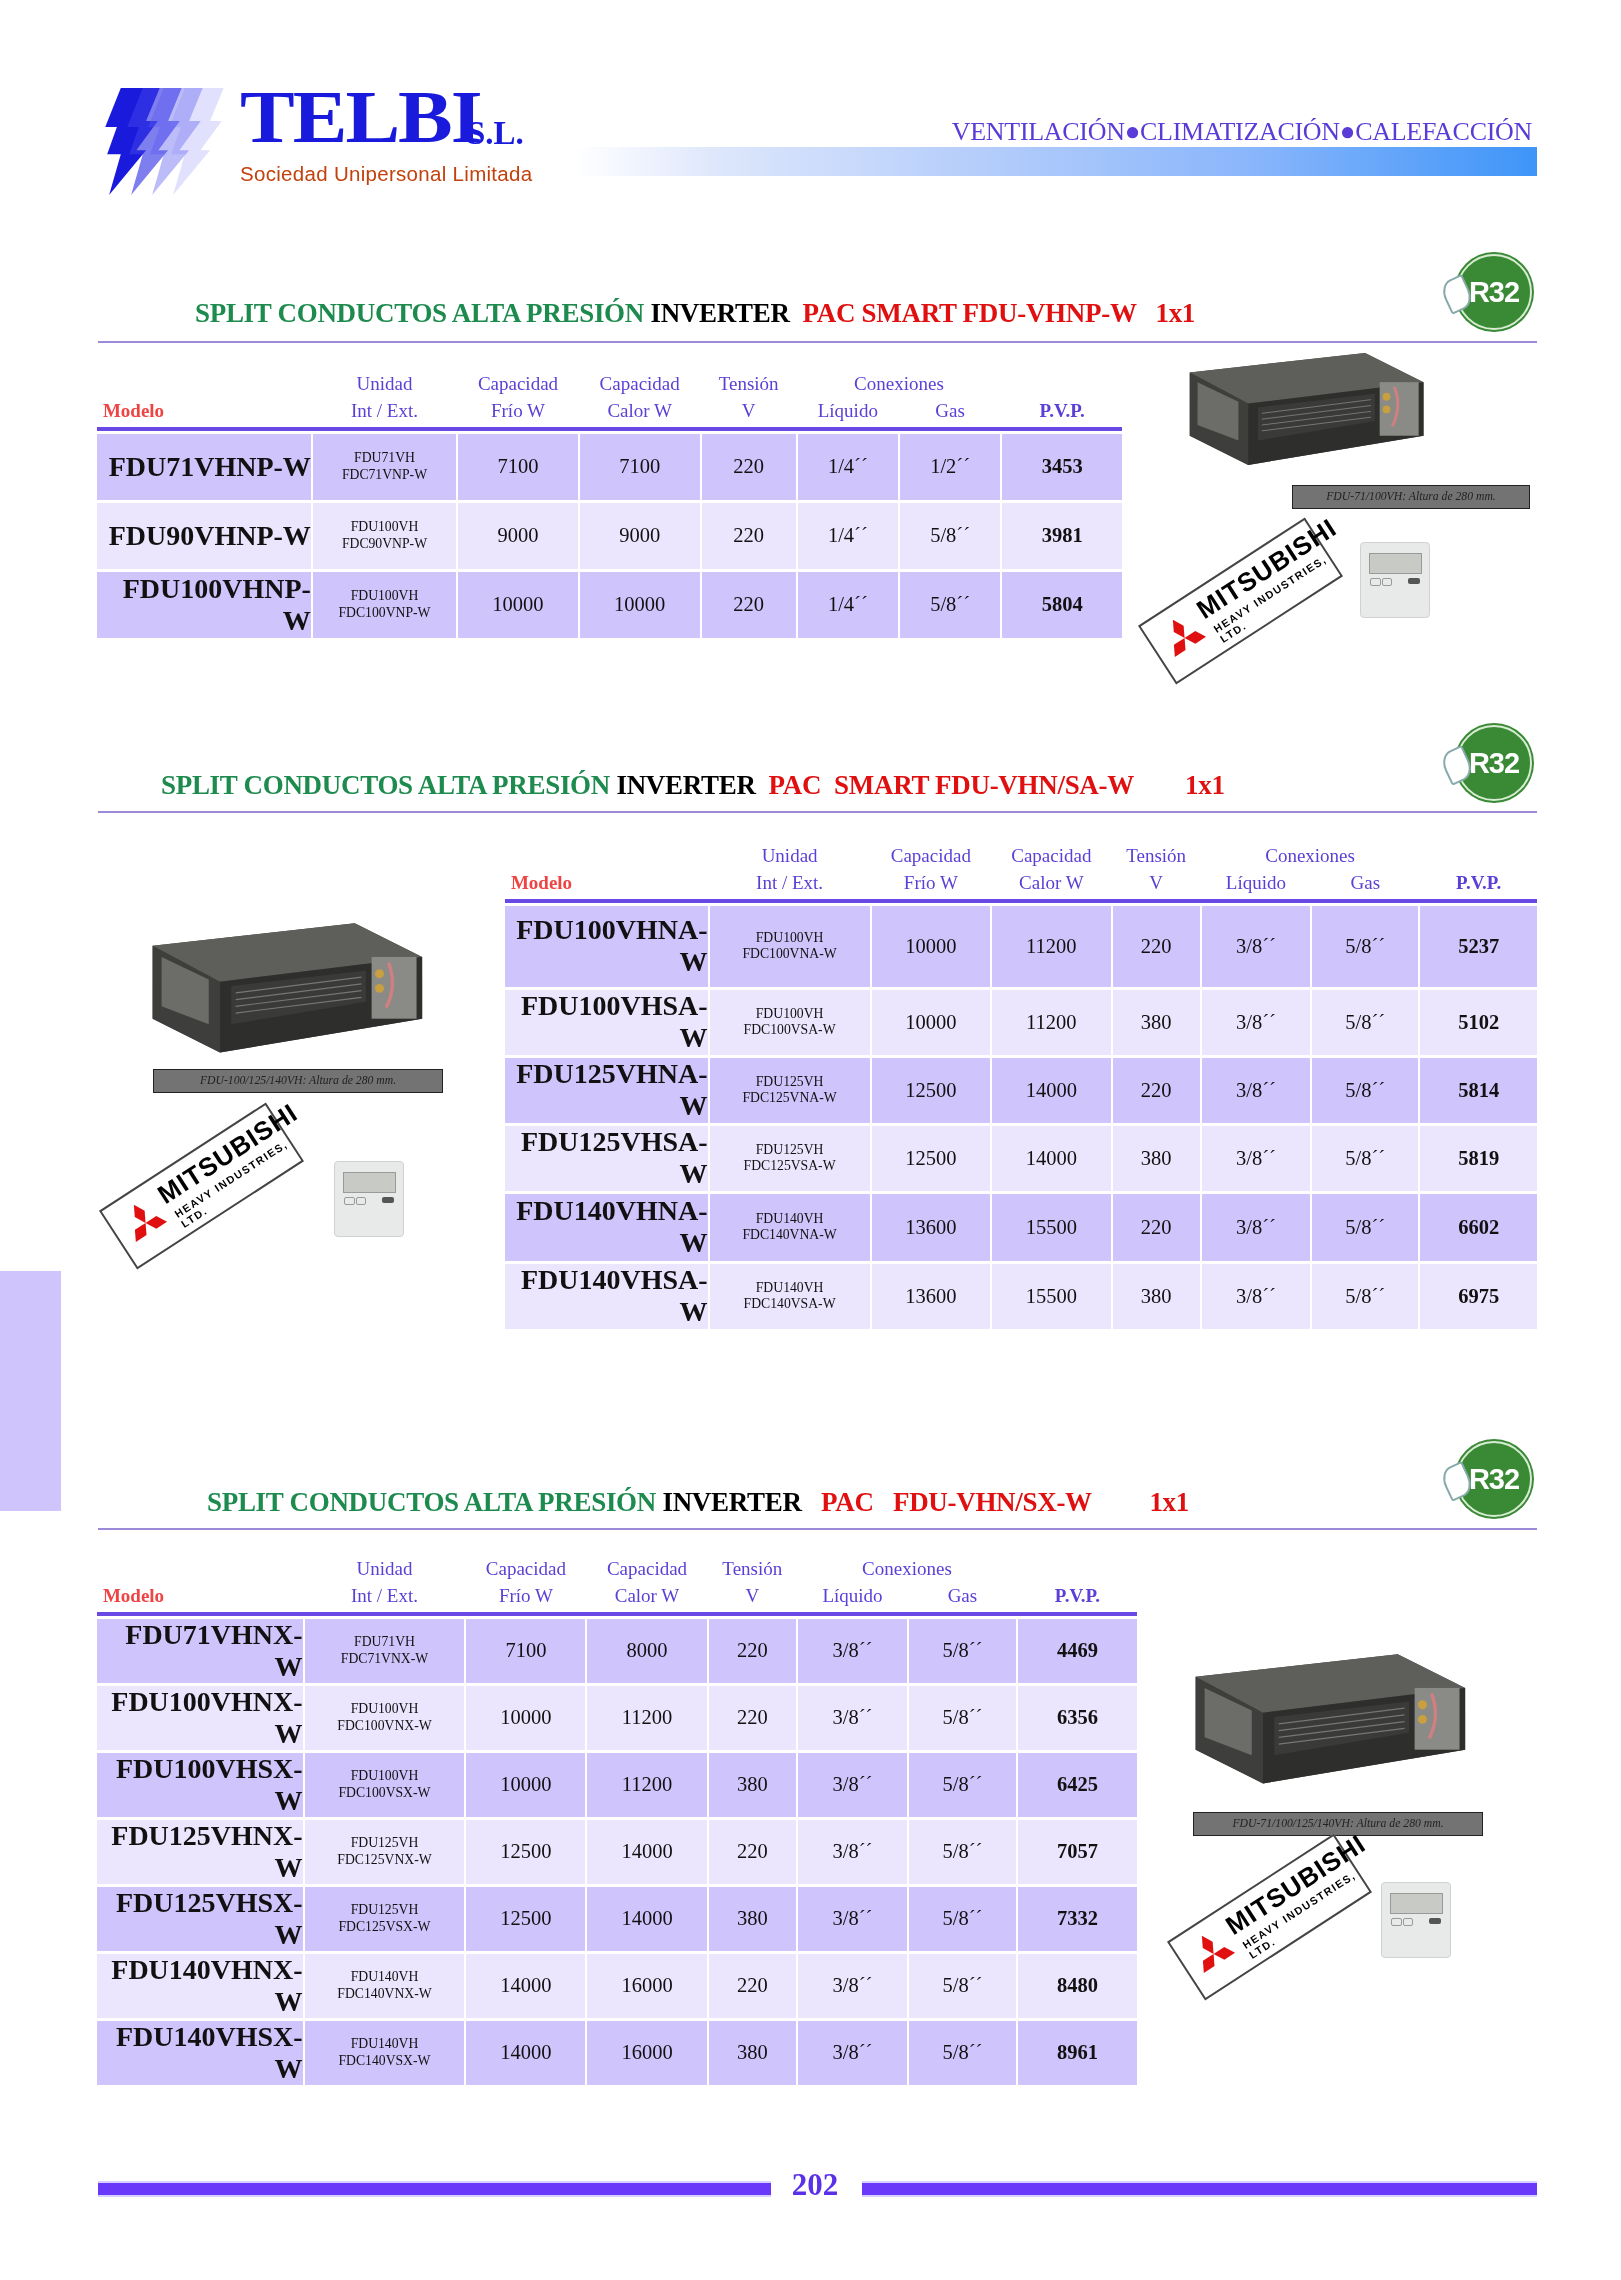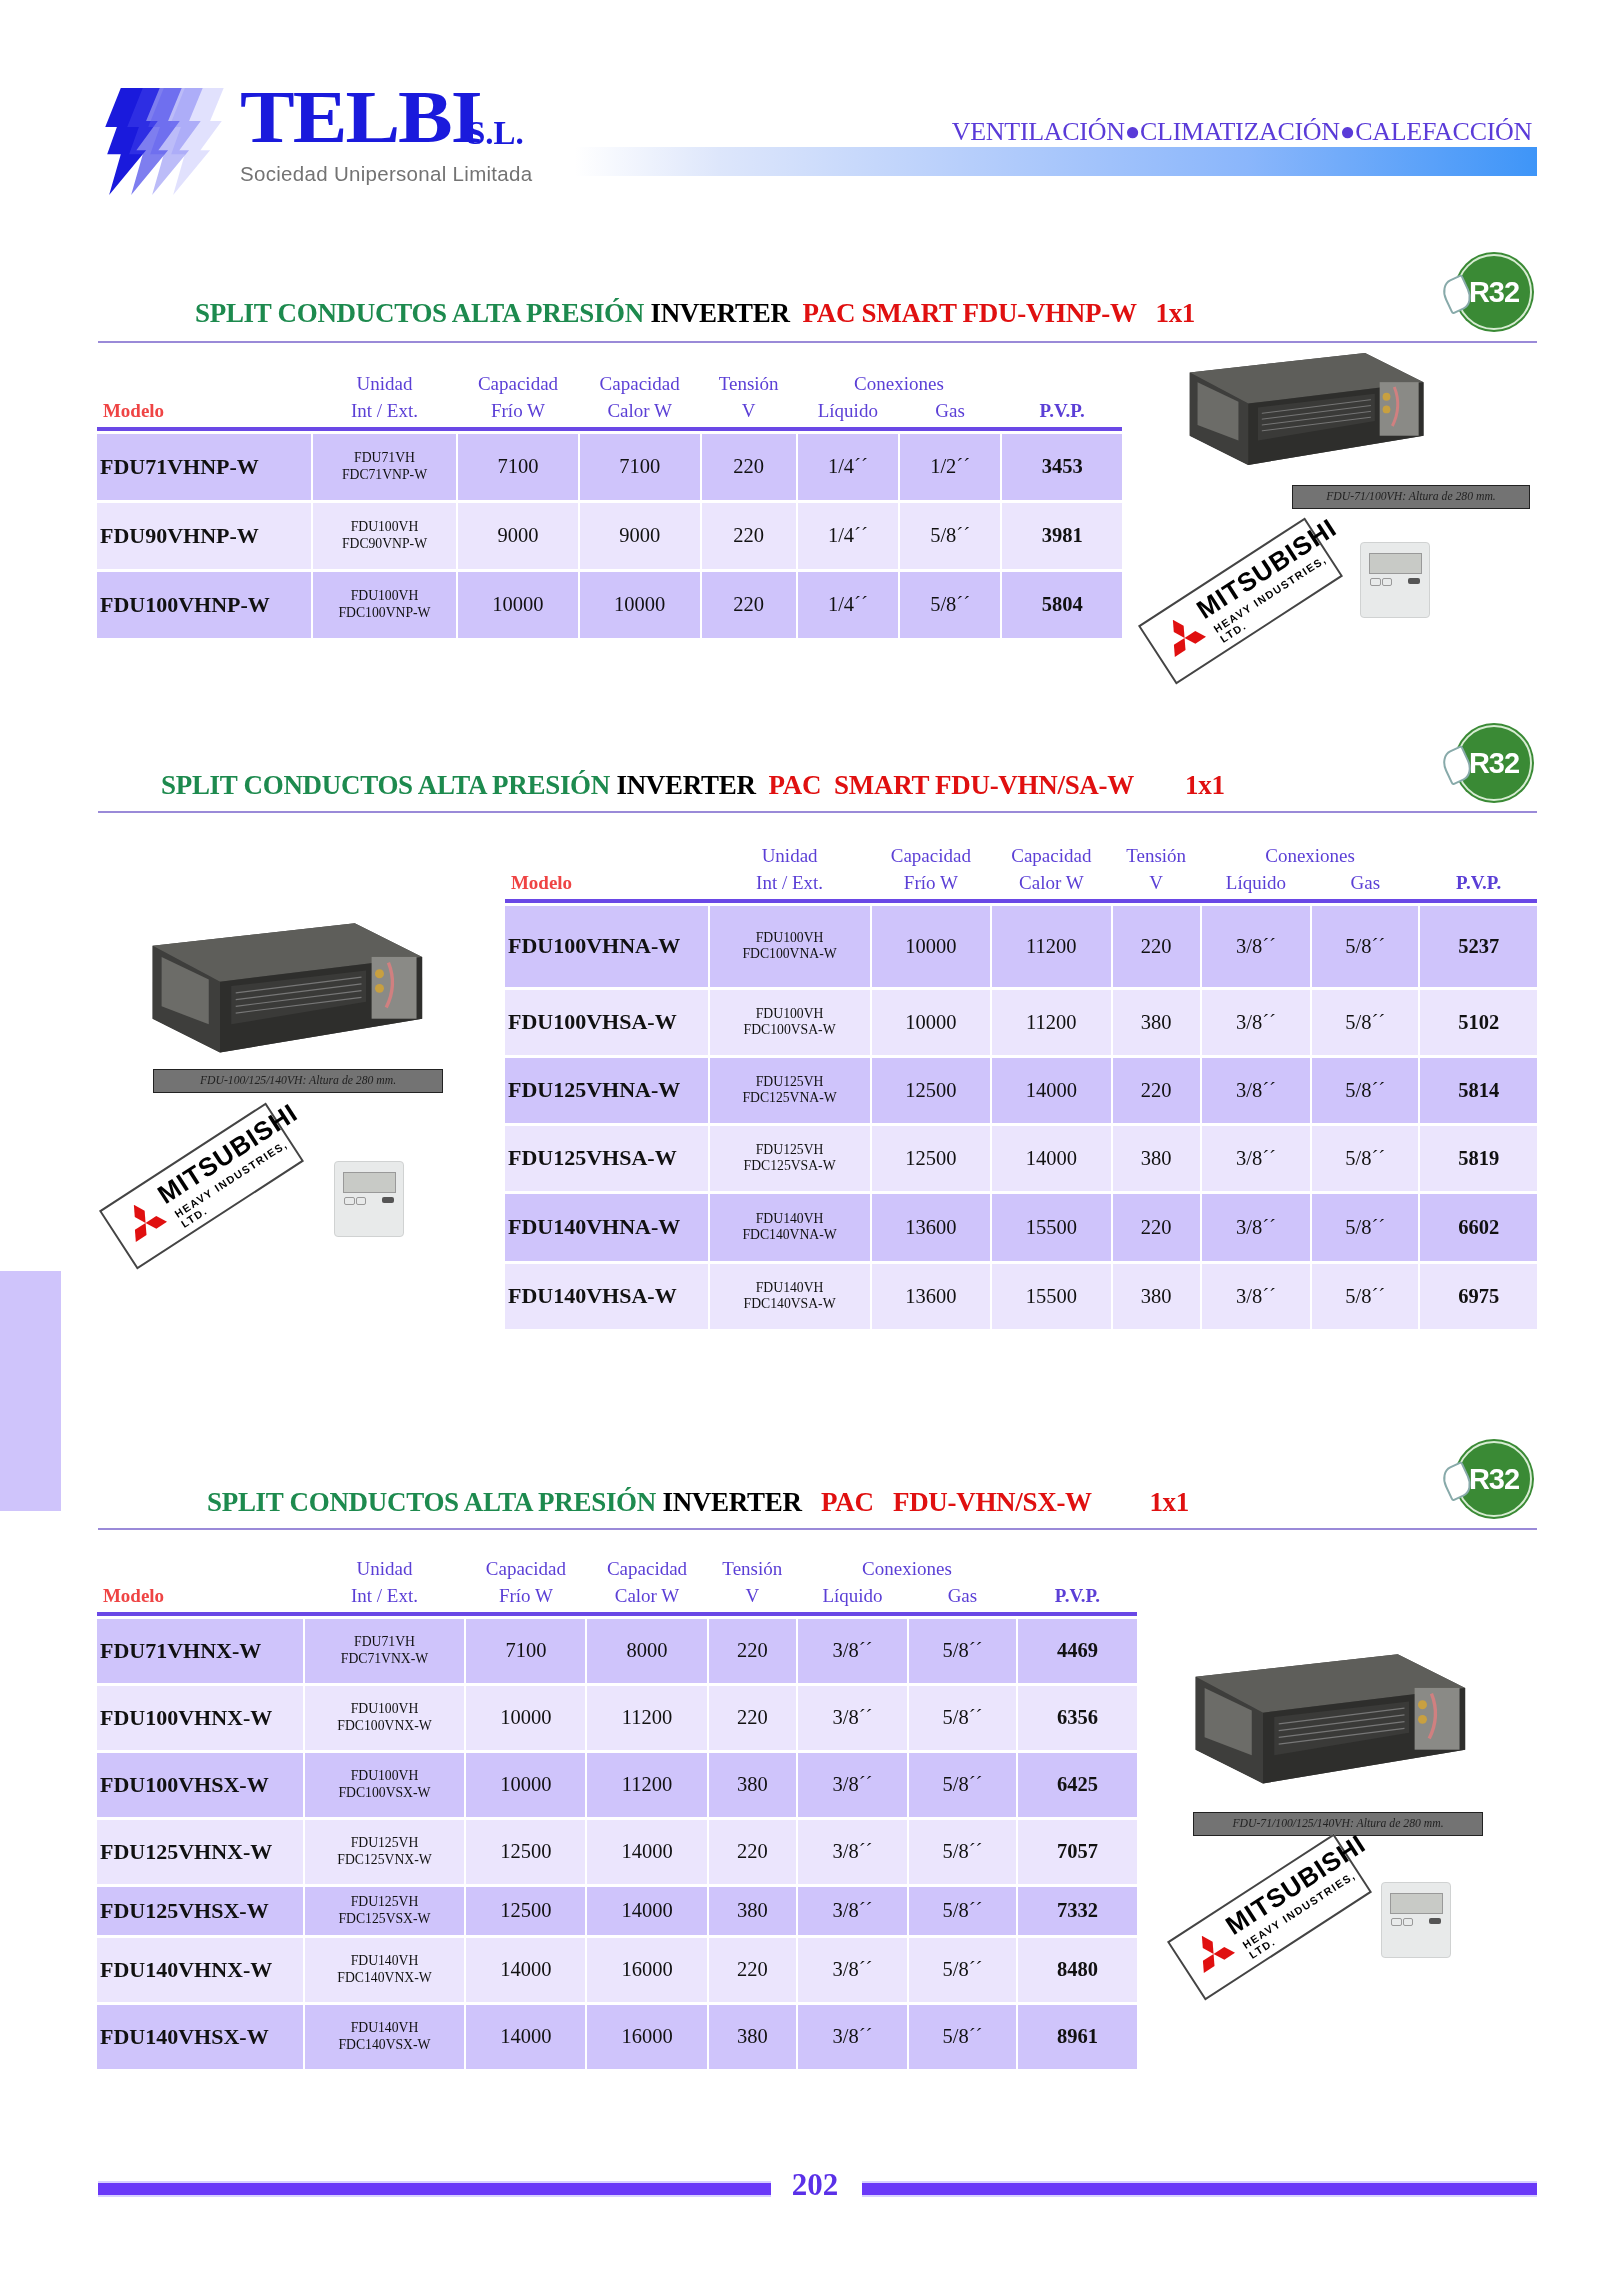--- a/index.html
+++ b/index.html
@@ -3,37 +3,37 @@
 <meta charset="utf-8">
 <style>
   html,body{margin:0;padding:0;background:#fff;}
   body{width:1622px;height:2280px;position:relative;overflow:hidden;font-family:"Liberation Serif",serif;}
   .abs{position:absolute;}
   
   .logo{left:103px;top:78px;width:449px;height:127px;}
   .bolt{position:absolute;top:9.8px;width:57px;height:107px;}
   .logo-word{position:absolute;left:137px;top:0;font-family:"Liberation Serif",serif;font-weight:bold;font-size:82px;color:#1a1adc;letter-spacing:-2px;line-height:88px;transform:scaleY(0.9);transform-origin:top left;}
   .logo-sl{position:absolute;left:364px;top:37px;font-family:"Liberation Serif",serif;font-weight:bold;font-size:33px;color:#1a1adc;}
-  .logo-sub{position:absolute;left:137px;top:84px;font-family:"Liberation Sans",sans-serif;font-size:20.5px;color:#737373;letter-spacing:0.3px;}
+  .logo-sub{position:absolute;left:137px;top:84px;font-family:"Liberation Sans",sans-serif;font-size:20.5px;color:#c2410c;letter-spacing:0.3px;}
   .tagline{right:90px;top:117px;font-size:26px;color:#5a3bd8;letter-spacing:-0.3px;}
   .tagbar{left:575px;top:147px;width:962px;height:29px;background:linear-gradient(90deg,#ffffff 0%,#dde6fb 15%,#b8cffb 40%,#8ab6fb 70%,#3e95f8 100%);}
   
   .sec-title{font-family:"Liberation Serif",serif;font-weight:bold;font-size:27px;white-space:pre;letter-spacing:-0.3px;}
   .t-green{color:#1d8a4e;} .t-black{color:#000;} .t-red{color:#e01010;}
   .sec-line{height:2px;background:#9a8ad8;}
   .r32{width:72px;height:72px;border-radius:50%;background:#3a8a35;border:2.9px solid #d7ecd2;box-shadow:0 0 0 2px #3a8a35;color:#fff;font-family:"Liberation Sans",sans-serif;font-weight:bold;font-size:29px;display:flex;align-items:center;justify-content:center;letter-spacing:-1px;}
   .r32 .leaf{position:absolute;left:-13.7px;top:21.5px;width:21.5px;height:29px;border:2px solid #8aa;border-radius:50% 10% 50% 10%;background:#fff;transform:rotate(-25deg);}
   
   table.spec{position:absolute;border-collapse:separate;border-spacing:2.9px 3.9px;}
   table.spec th{font-weight:normal;color:#5b3fd6;font-size:19px;line-height:24.4px;padding:0;vertical-align:bottom;text-align:center;}
   table.spec th.model-h{text-align:left;font-weight:bold;color:#ef4444;padding-left:5.9px;}
   table.spec th.pvp-h{font-weight:bold;}
   table.spec tr.hdr-line td{height:3.9px;padding:0;background:#6a48e6;}
   table.spec td{text-align:center;font-size:20.5px;color:#111;padding:0;}
-  table.spec td.model{text-align:left;font-weight:bold;font-size:22px;padding-left:3px;}
+  table.spec td.model{text-align:right;font-weight:bold;font-size:28px;padding-left:3px;}
   table.spec td.unit{font-size:13.7px;line-height:16.6px;}
   table.spec td.pvp{font-weight:bold;}
   tr.odd td{background:#cfc4fb;}
   tr.even td{background:#ebe5fd;}
   
   .duct{position:absolute;}
   .caption{position:absolute;border:1.5px solid #222;background:#737373;font-style:italic;font-size:11.7px;color:#222;text-align:center;line-height:21.5px;height:21.5px;}
   .mhi{position:absolute;width:195px;height:66px;border:2px solid #444;background:#fff;transform:rotate(-33deg);transform-origin:center;}
   .mhi .name{position:absolute;left:57px;top:4.9px;font-family:"Liberation Sans",sans-serif;font-weight:bold;font-size:26px;letter-spacing:1px;color:#000;}
   .mhi .sub{position:absolute;left:60px;top:37px;font-family:"Liberation Sans",sans-serif;font-weight:bold;font-size:10.7px;letter-spacing:1.5px;color:#000;}

